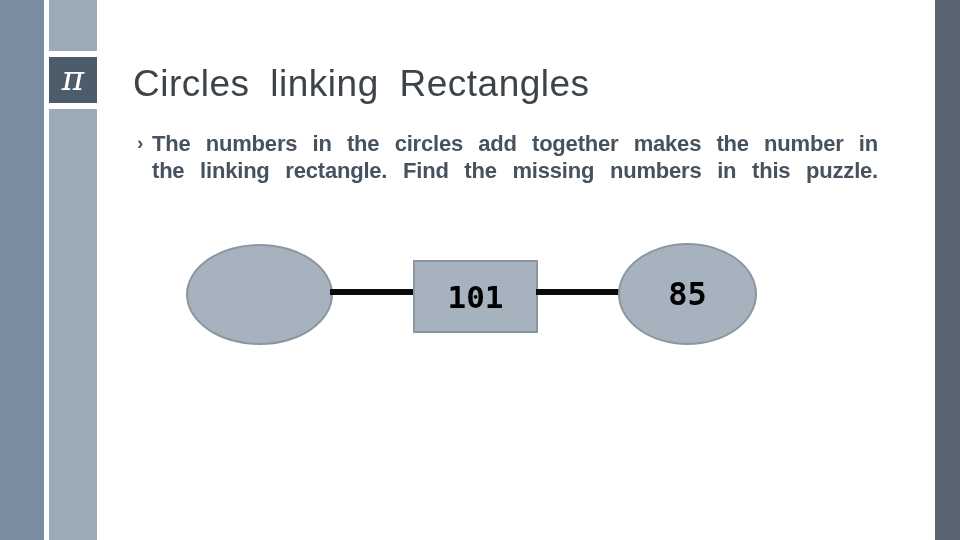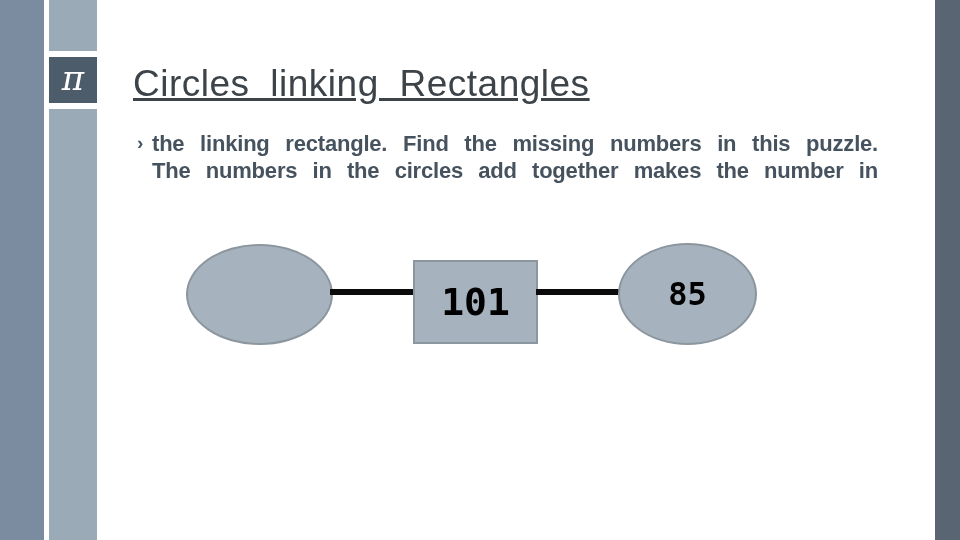--- a/index.html
+++ b/index.html
@@ -57,21 +57,20 @@
   .title{
     position:absolute;left:133px;top:63px;width:780px;
     font-family:"Liberation Sans",sans-serif;
     font-weight:400;
     font-size:37px;
     letter-spacing:0.5px;
     word-spacing:10px;
     color:var(--title-text);
     line-height:1.15;
     white-space:nowrap;
-    text-decoration:underline;
   }
   
   .bullet-row{
     position:absolute;left:137px;top:130px;width:741px;
   }
   .bullet-marker{
     position:absolute;left:0;top:3px;
     font-size:19px;font-weight:700;
     color:var(--body-text);
     line-height:1;
@@ -97,22 +96,22 @@
     display:flex;align-items:center;justify-content:center;
     font-family:"DejaVu Sans Mono","Liberation Mono",monospace;
     font-weight:700;
     color:#000000;
   }
   .ellipse-left{
     left:186px;top:244px;width:147px;height:101px;
     border-radius:50%;
   }
   .rect-node{
-    left:413px;top:260px;width:125px;height:84px;
-    font-size:38px;
+    left:413px;top:260px;width:125px;height:73px;
+    font-size:31px;
   }
   .ellipse-right{
     left:618px;top:243px;width:139px;height:102px;
     border-radius:50%;
     font-size:32px;
   }
   .connector{
     position:absolute;top:289px;height:6px;
     background:var(--connector);
   }
@@ -130,22 +129,22 @@
   <div class="pi-box">
     <span class="pi-glyph">π</span>
   </div>
   <div class="bar-right"></div>
 
   <h1 class="title">Circles linking Rectangles</h1>
 
   <div class="bullet-row">
     <span class="bullet-marker">›</span>
     <div class="bullet-text">
+      <div class="bullet-line">The numbers in the circles add together makes the number in</div>
       <div class="bullet-line">the linking rectangle. Find the missing numbers in this puzzle.</div>
-      <div class="bullet-line">The numbers in the circles add together makes the number in</div>
     </div>
   </div>
 
   <div>
     <div class="node ellipse-left"></div>
     <div class="connector connector-left"></div>
     <div class="node rect-node">101</div>
     <div class="connector connector-right"></div>
     <div class="node ellipse-right">85</div>
   </div>

